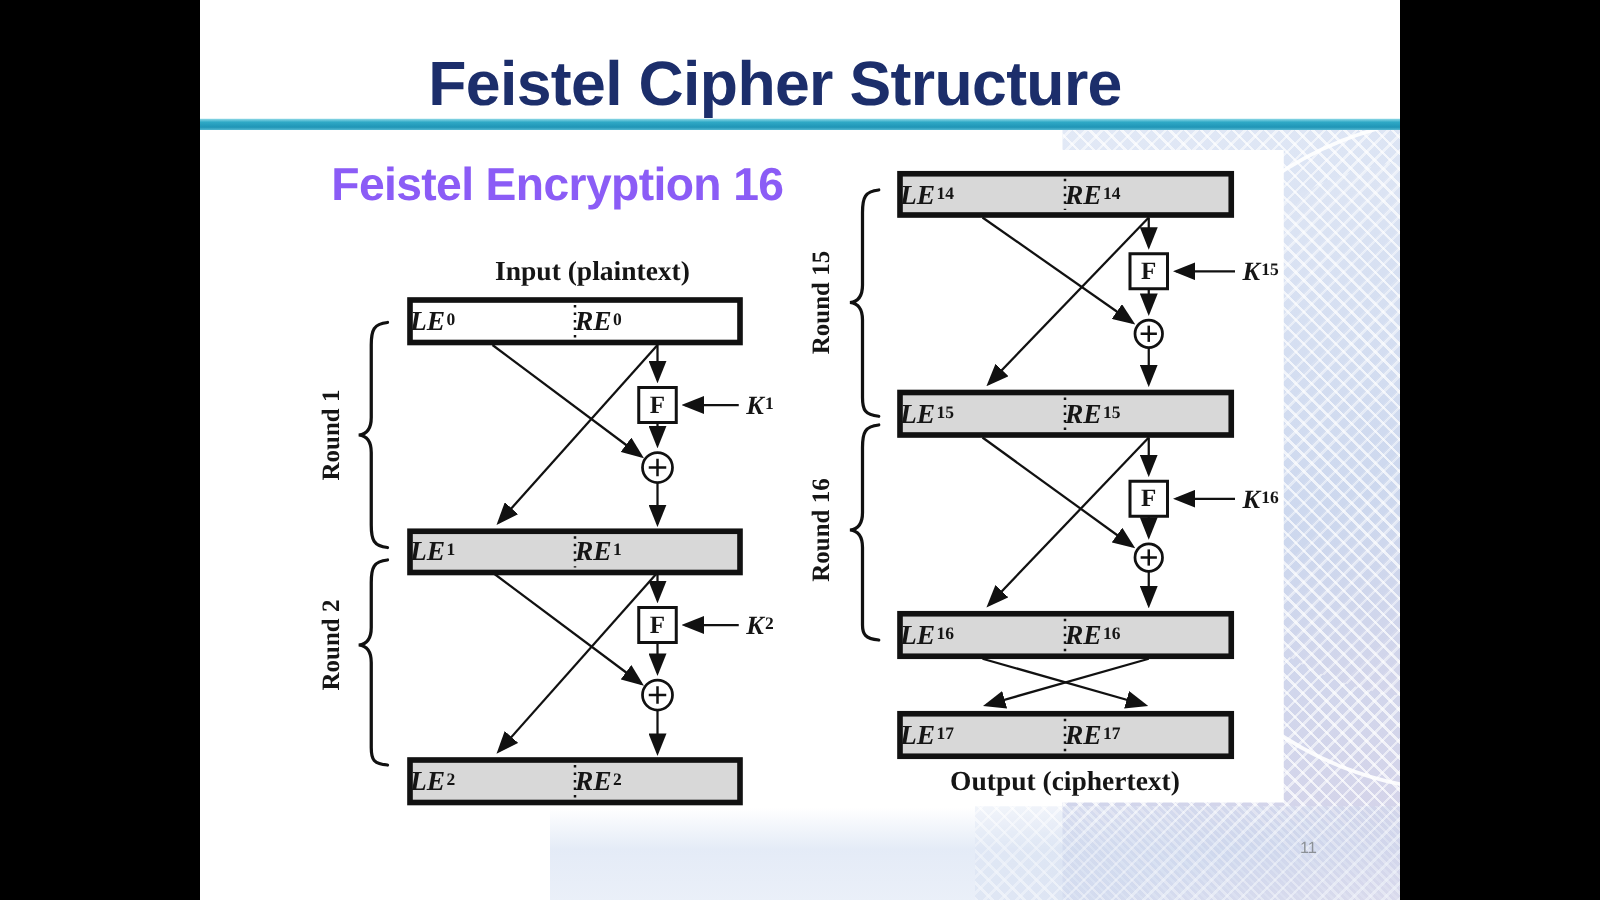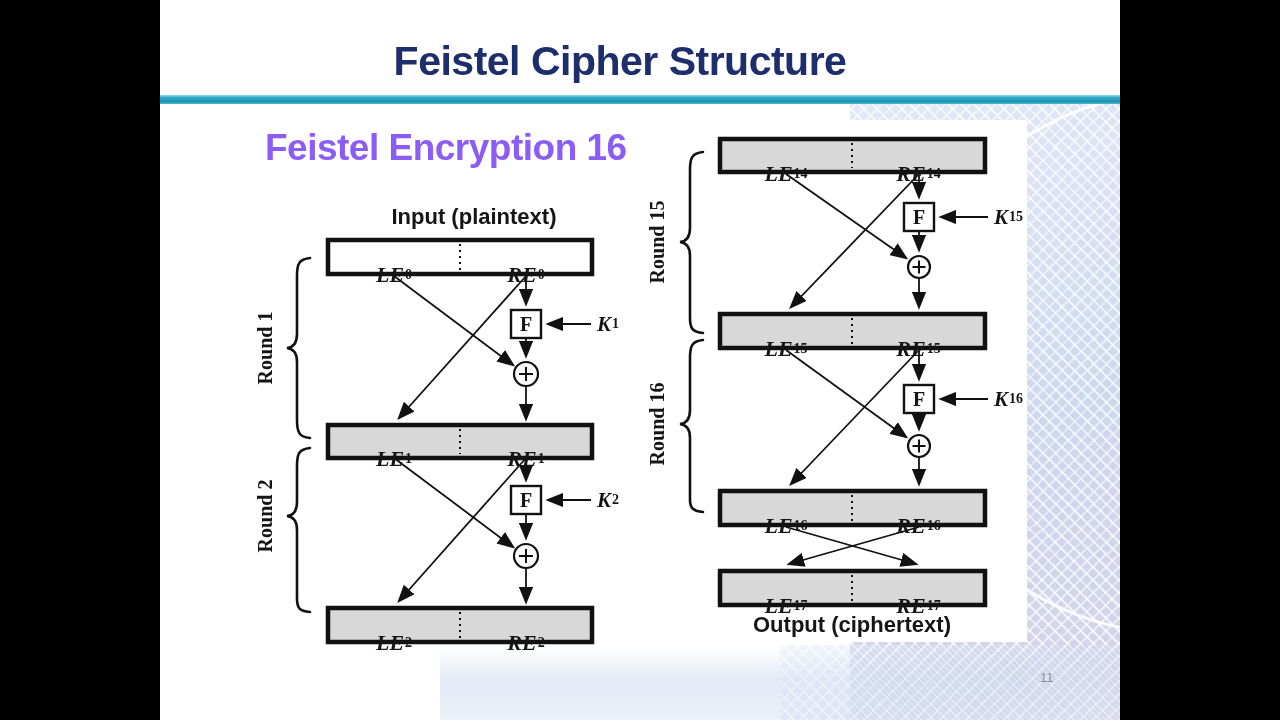--- a/index.html
+++ b/index.html
@@ -34,56 +34,56 @@
   .bg-bottom{
     position:absolute;left:280px;top:646px;width:680px;height:74px;z-index:1;
     background:linear-gradient(180deg, rgba(255,255,255,0) 0%, rgba(206,219,240,.55) 45%, rgba(223,231,245,.65) 100%);
   }
   .bg-bottom-lattice{
     position:absolute;left:620px;top:645px;width:340px;height:75px;opacity:.45;z-index:1;
   }
   
   .title{
     position:absolute;left:0;top:38px;width:920px;text-align:center;z-index:6;
-    font-size:41px;font-weight:bold;letter-spacing:-.5px;color:#1c2e6b;
+    font-size:50px;font-weight:bold;letter-spacing:-.5px;color:#1c2e6b;
   }
   .rule{
     position:absolute;left:0;top:95px;width:960px;height:9px;z-index:6;
     background:linear-gradient(180deg,#8fd9e6 0%,#2fa9c6 30%,#1f95b6 75%,#55b8d1 100%);
   }
   
   .heading{
     position:absolute;left:105px;top:121px;z-index:7;
     font-size:37px;font-weight:bold;line-height:54px;color:#8b5cf6;letter-spacing:-.5px;
   }
   
   .card{
     position:absolute;left:472px;top:120px;width:395px;height:522px;background:#ffffff;z-index:4;
   }
   
   svg.geom{position:absolute;left:0;top:0;z-index:5;}
   
   .dlabel{position:absolute;z-index:6;color:#151515;}
   .reg{
-    width:132px;height:34px;display:flex;align-items:center;justify-content:center;
-    font-family:"Liberation Serif",serif;font-style:italic;font-weight:bold;font-size:22px;margin-top:18px;
+    width:132px;height:34px;display:flex;align-items:center;
+    font-family:"Liberation Serif",serif;font-style:italic;font-weight:bold;font-size:22px;
   }
   .reg sub,.klabel sub{
     font-style:normal;font-size:14px;font-weight:bold;margin-left:1px;
   }
   .flabel{
     width:30px;height:28px;display:flex;align-items:center;justify-content:center;
     font-family:"Liberation Serif",serif;font-weight:bold;font-size:20px;
   }
   .klabel{
     height:26px;display:flex;align-items:center;
     font-family:"Liberation Serif",serif;font-style:italic;font-weight:bold;font-size:21px;
   }
   .capt{
-    font-family:Liberation Sans, sans-serif;font-weight:bold;font-size:22px;text-align:center;
+    font-family:Liberation Serif, serif;font-weight:bold;font-size:22px;text-align:center;
   }
   .vlabel{
     width:130px;height:24px;display:flex;align-items:center;justify-content:center;
     transform:rotate(-90deg);transform-origin:center;
     font-family:"Liberation Serif",serif;font-weight:bold;font-size:20px;white-space:nowrap;
   }
   .page-number{
     position:absolute;left:880px;top:670px;z-index:7;
     font-size:13px;color:#8b9096;
   }

